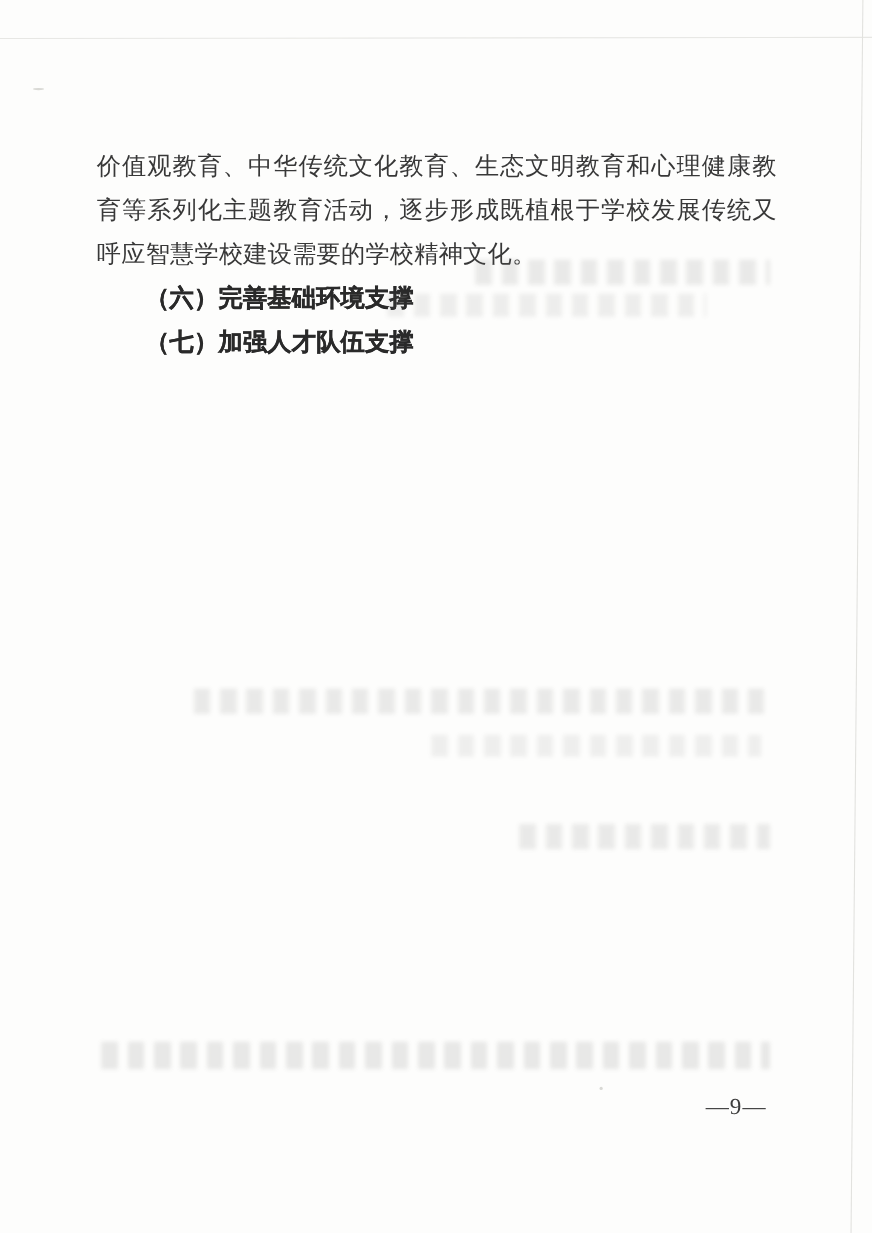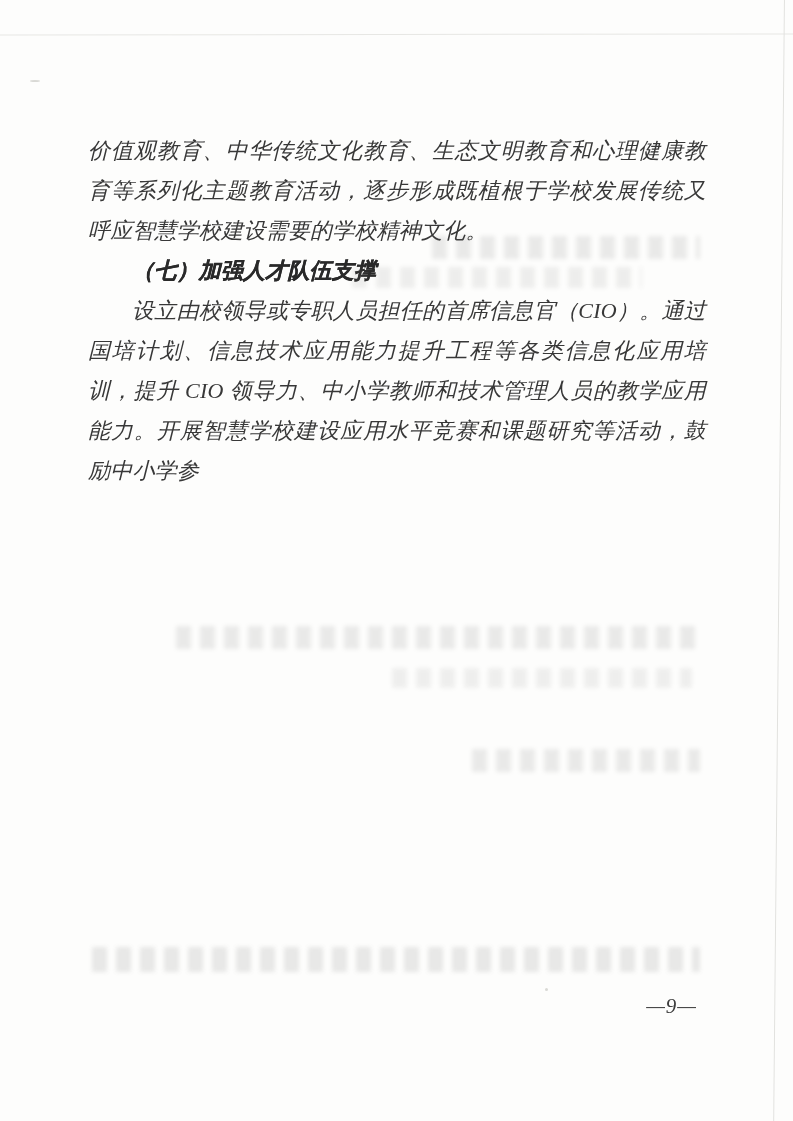--- a/index.html
+++ b/index.html
@@ -7,21 +7,20 @@
     padding: 0;
     background: #ffffff;
   }
   .scan-page {
     position: relative;
     width: 793px;
     height: 1121px;
     background: #fdfdfc;
     overflow: hidden;
     font-family: "Liberation Serif", "DejaVu Serif", serif;
-    font-style: italic;
   }
   
   .edge-line-top {
     position: absolute;
     left: 0; top: 34px;
     width: 100%; height: 1px;
     background: #e7e7e4;
     transform: rotate(-0.08deg);
   }
   .edge-line-right {
@@ -97,22 +96,22 @@
 </head>
 <body>
 
 <div class="scan-page">
 
   <div class="edge-line-top"></div>
   <div class="edge-line-right"></div>
 
   <div class="document-text">
       <p class="body-continued">价值观教育、中华传统文化教育、生态文明教育和心理健康教育等系列化主题教育活动，逐步形成既植根于学校发展传统又呼应智慧学校建设需要的学校精神文化。</p>
+      <p class="heading">（六）完善基础环境支撑</p>
       <p class="heading">（七）加强人才队伍支撑</p>
-      <p class="body">设立由校领导或专职人员担任的首席信息官（CIO）。通过国培计划、信息技术应用能力提升工程等各类信息化应用培训，提升 CIO 领导力、中小学教师和技术管理人员的教学应用能力。开展智慧学校建设应用水平竞赛和课题研究等活动，鼓励中小学参</p>
     </div>
 
   <div class="ghost ghost-a"></div>
   <div class="ghost ghost-b"></div>
   <div class="ghost ghost-c"></div>
   <div class="ghost ghost-d"></div>
   <div class="ghost ghost-e"></div>
   <div class="ghost ghost-f"></div>
 
   <div class="speckle speckle-1"></div>

